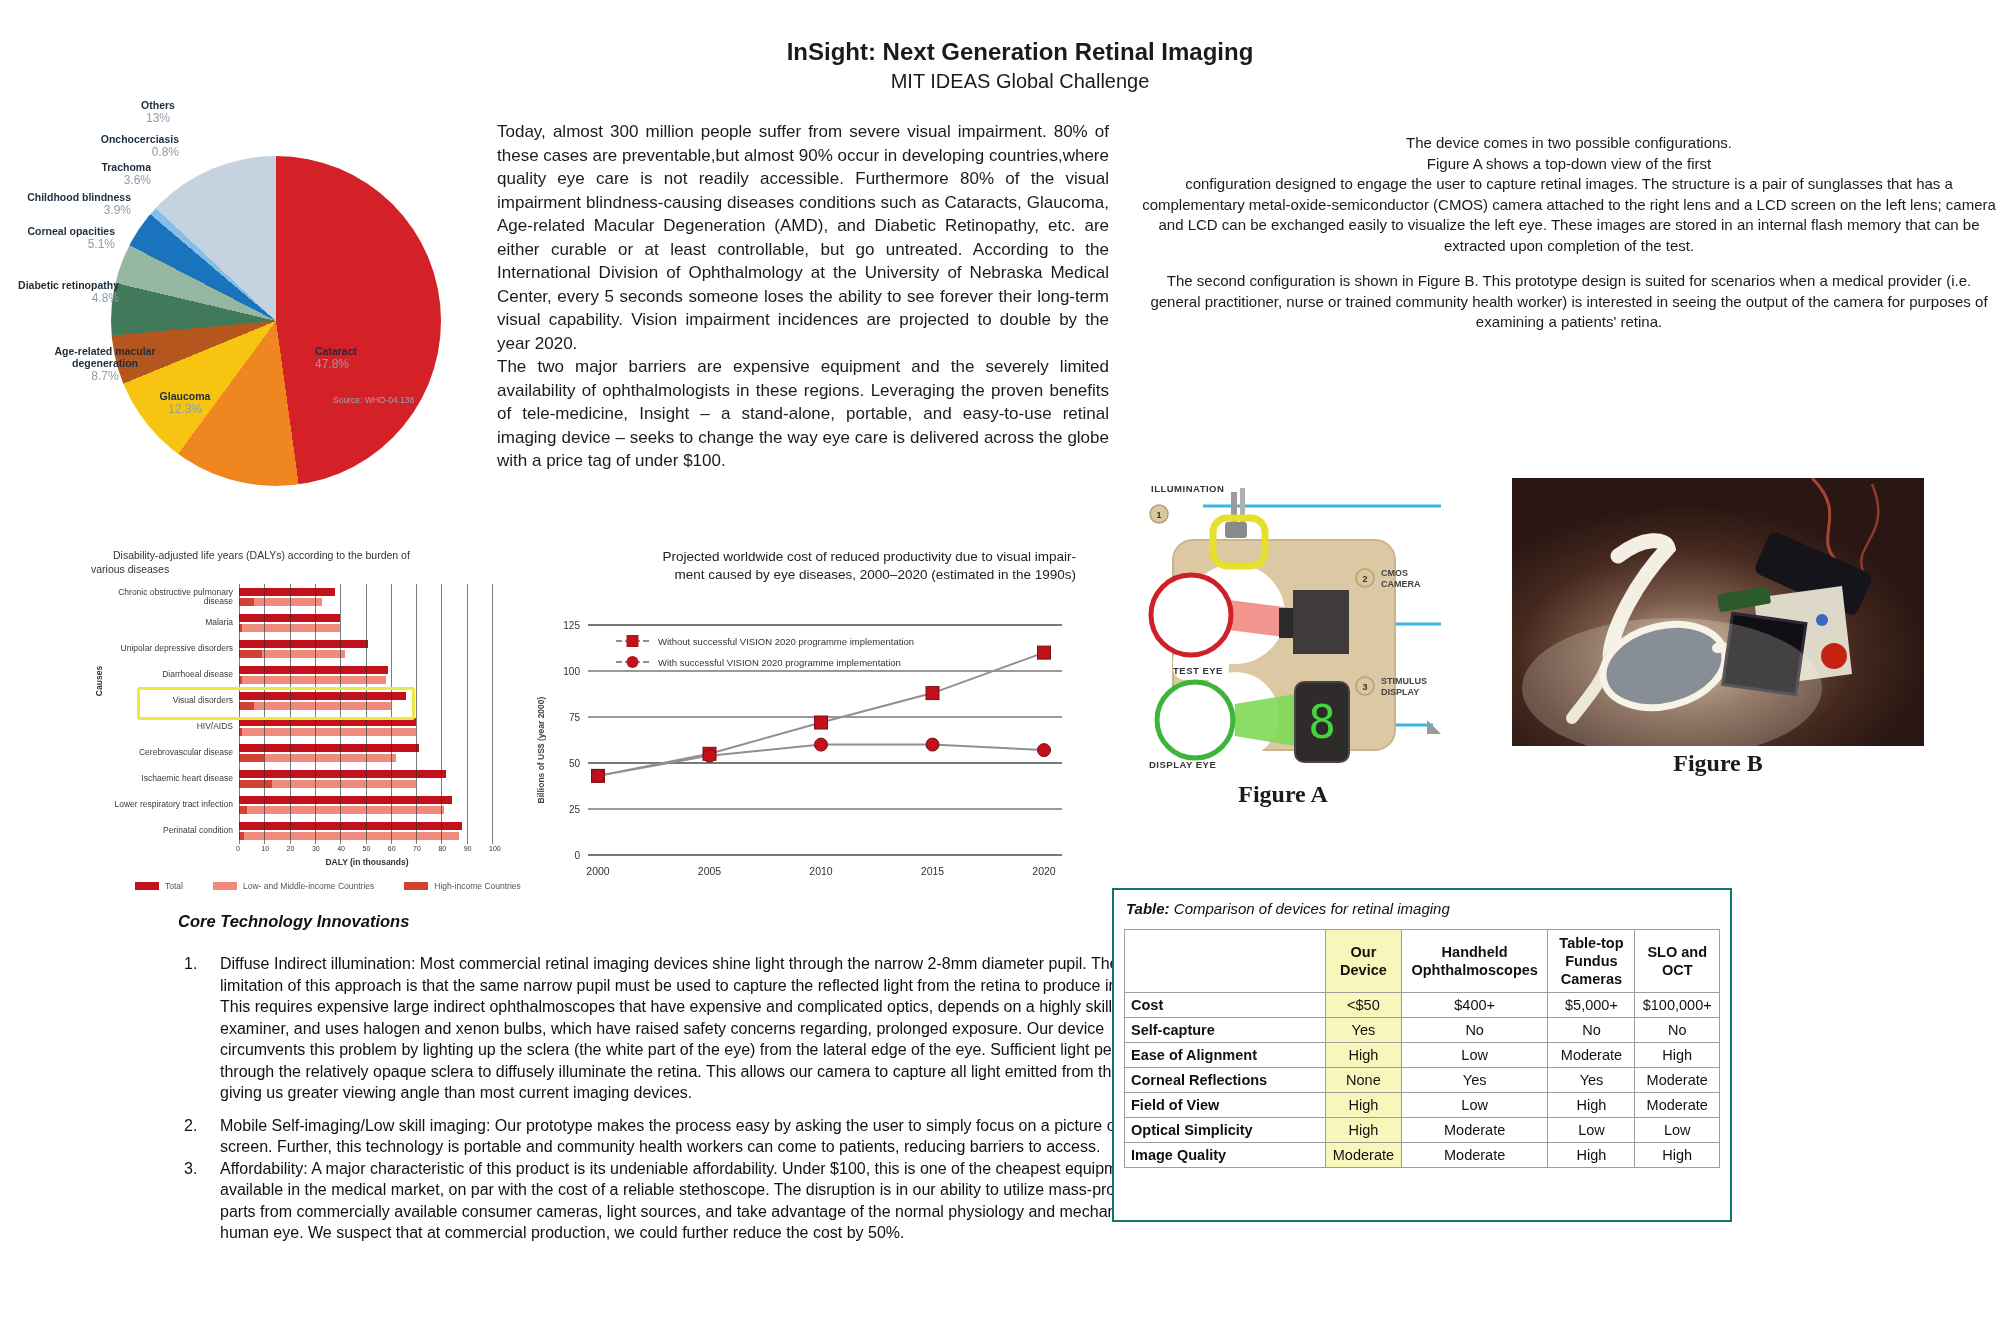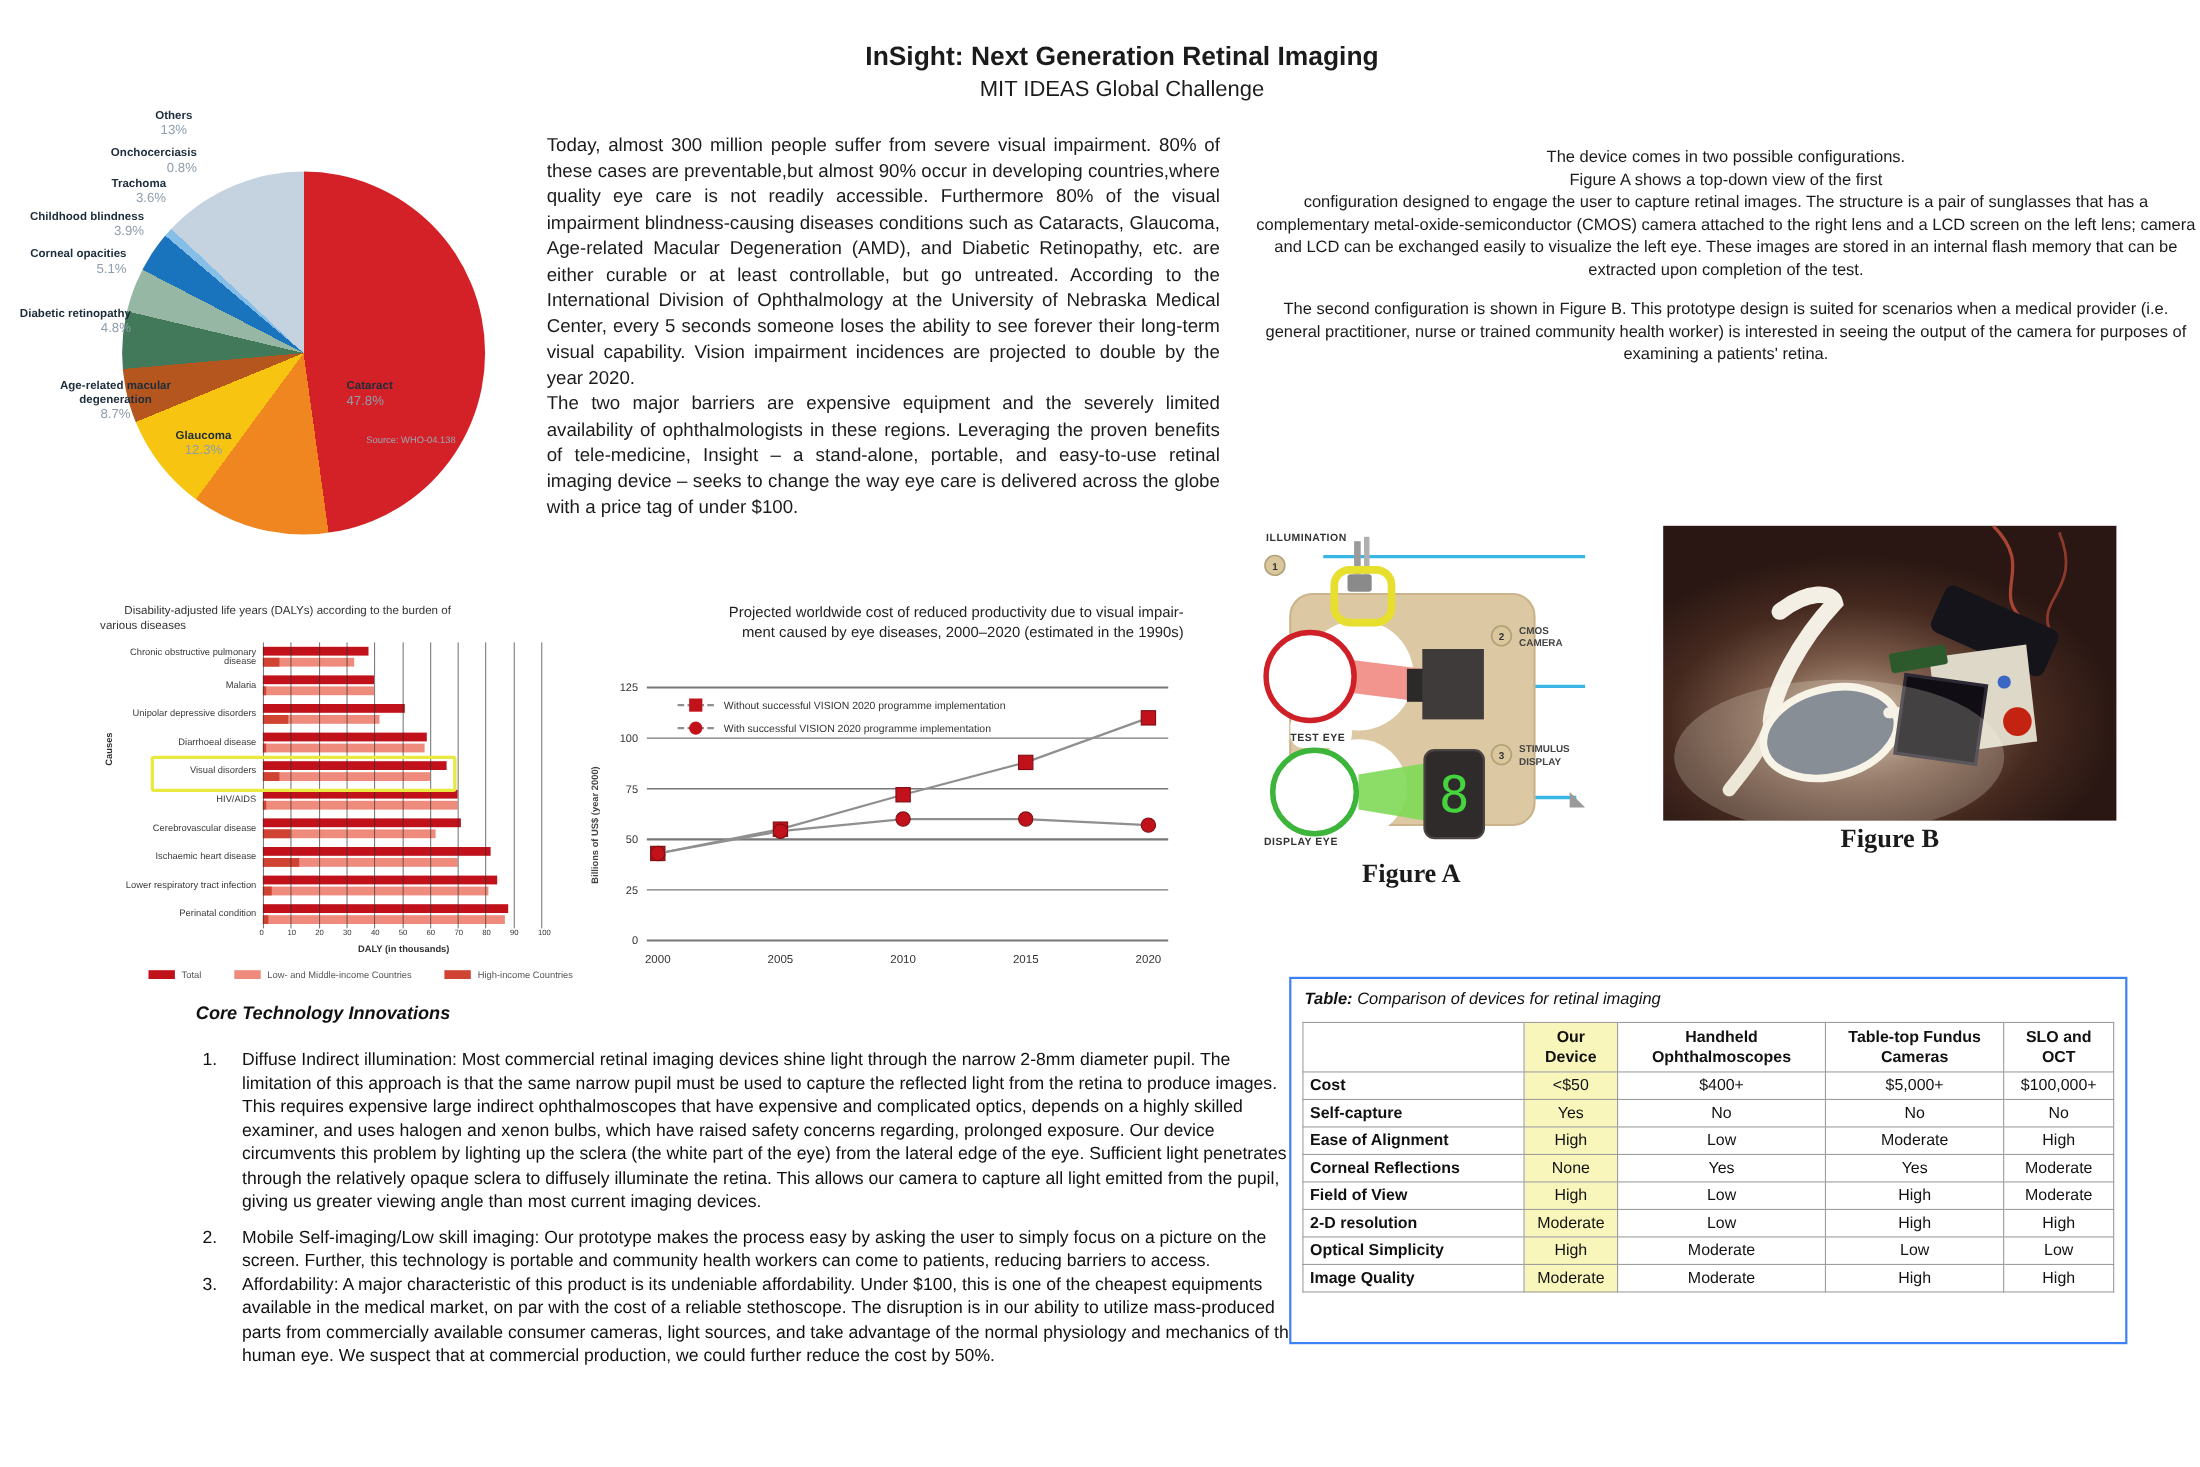--- a/index.html
+++ b/index.html
@@ -65,21 +65,21 @@
 
   
   .core{position:absolute;left:178px;top:912px;width:1008px;}
   .core h3{margin:0 0 22px 0;font-size:16.5px;font-style:italic;font-weight:bold;color:#111;}
   .ct-item{display:flex;font-size:16px;line-height:21.5px;color:#111;}
   .ct-item .num{width:42px;flex:none;padding-left:6px;box-sizing:border-box;}
   .ct-item .txt{flex:1;}
   .ct-item.first{margin-bottom:11px;}
 
   
-  .cmp{position:absolute;left:1172px;top:888px;width:762px;height:334px;border:2px solid #3b82f6;
+  .cmp{position:absolute;left:1112px;top:888px;width:620px;height:334px;border:2px solid #0f766e;
        box-sizing:border-box;padding:8px 10px;background:#fff;}
   .cmp-cap{font-size:15px;font-style:italic;margin:2px 0 12px 2px;color:#111;}
   .cmp-cap b{font-weight:bold;}
   .cmp table{border-collapse:collapse;width:100%;}
   .cmp th,.cmp td{border:1px solid #9d9d9d;font-size:14.5px;padding:4px 6px;text-align:center;color:#111;}
   .cmp thead th{font-weight:bold;line-height:1.25;}
   .cmp tbody th{text-align:left;font-weight:bold;width:188px;}
   .cmp .our{background:#f9f6bb;}
 </style>
 </head>
@@ -462,27 +462,20 @@
             <td>Moderate</td>
           </tr>
           <tr>
             <th>Field of View</th>
             <td class="our">High</td>
             <td>Low</td>
             <td>High</td>
             <td>Moderate</td>
           </tr>
           <tr>
-            <th>2-D resolution</th>
-            <td class="our">Moderate</td>
-            <td>Low</td>
-            <td>High</td>
-            <td>High</td>
-          </tr>
-          <tr>
             <th>Optical Simplicity</th>
             <td class="our">High</td>
             <td>Moderate</td>
             <td>Low</td>
             <td>Low</td>
           </tr>
           <tr>
             <th>Image Quality</th>
             <td class="our">Moderate</td>
             <td>Moderate</td>

